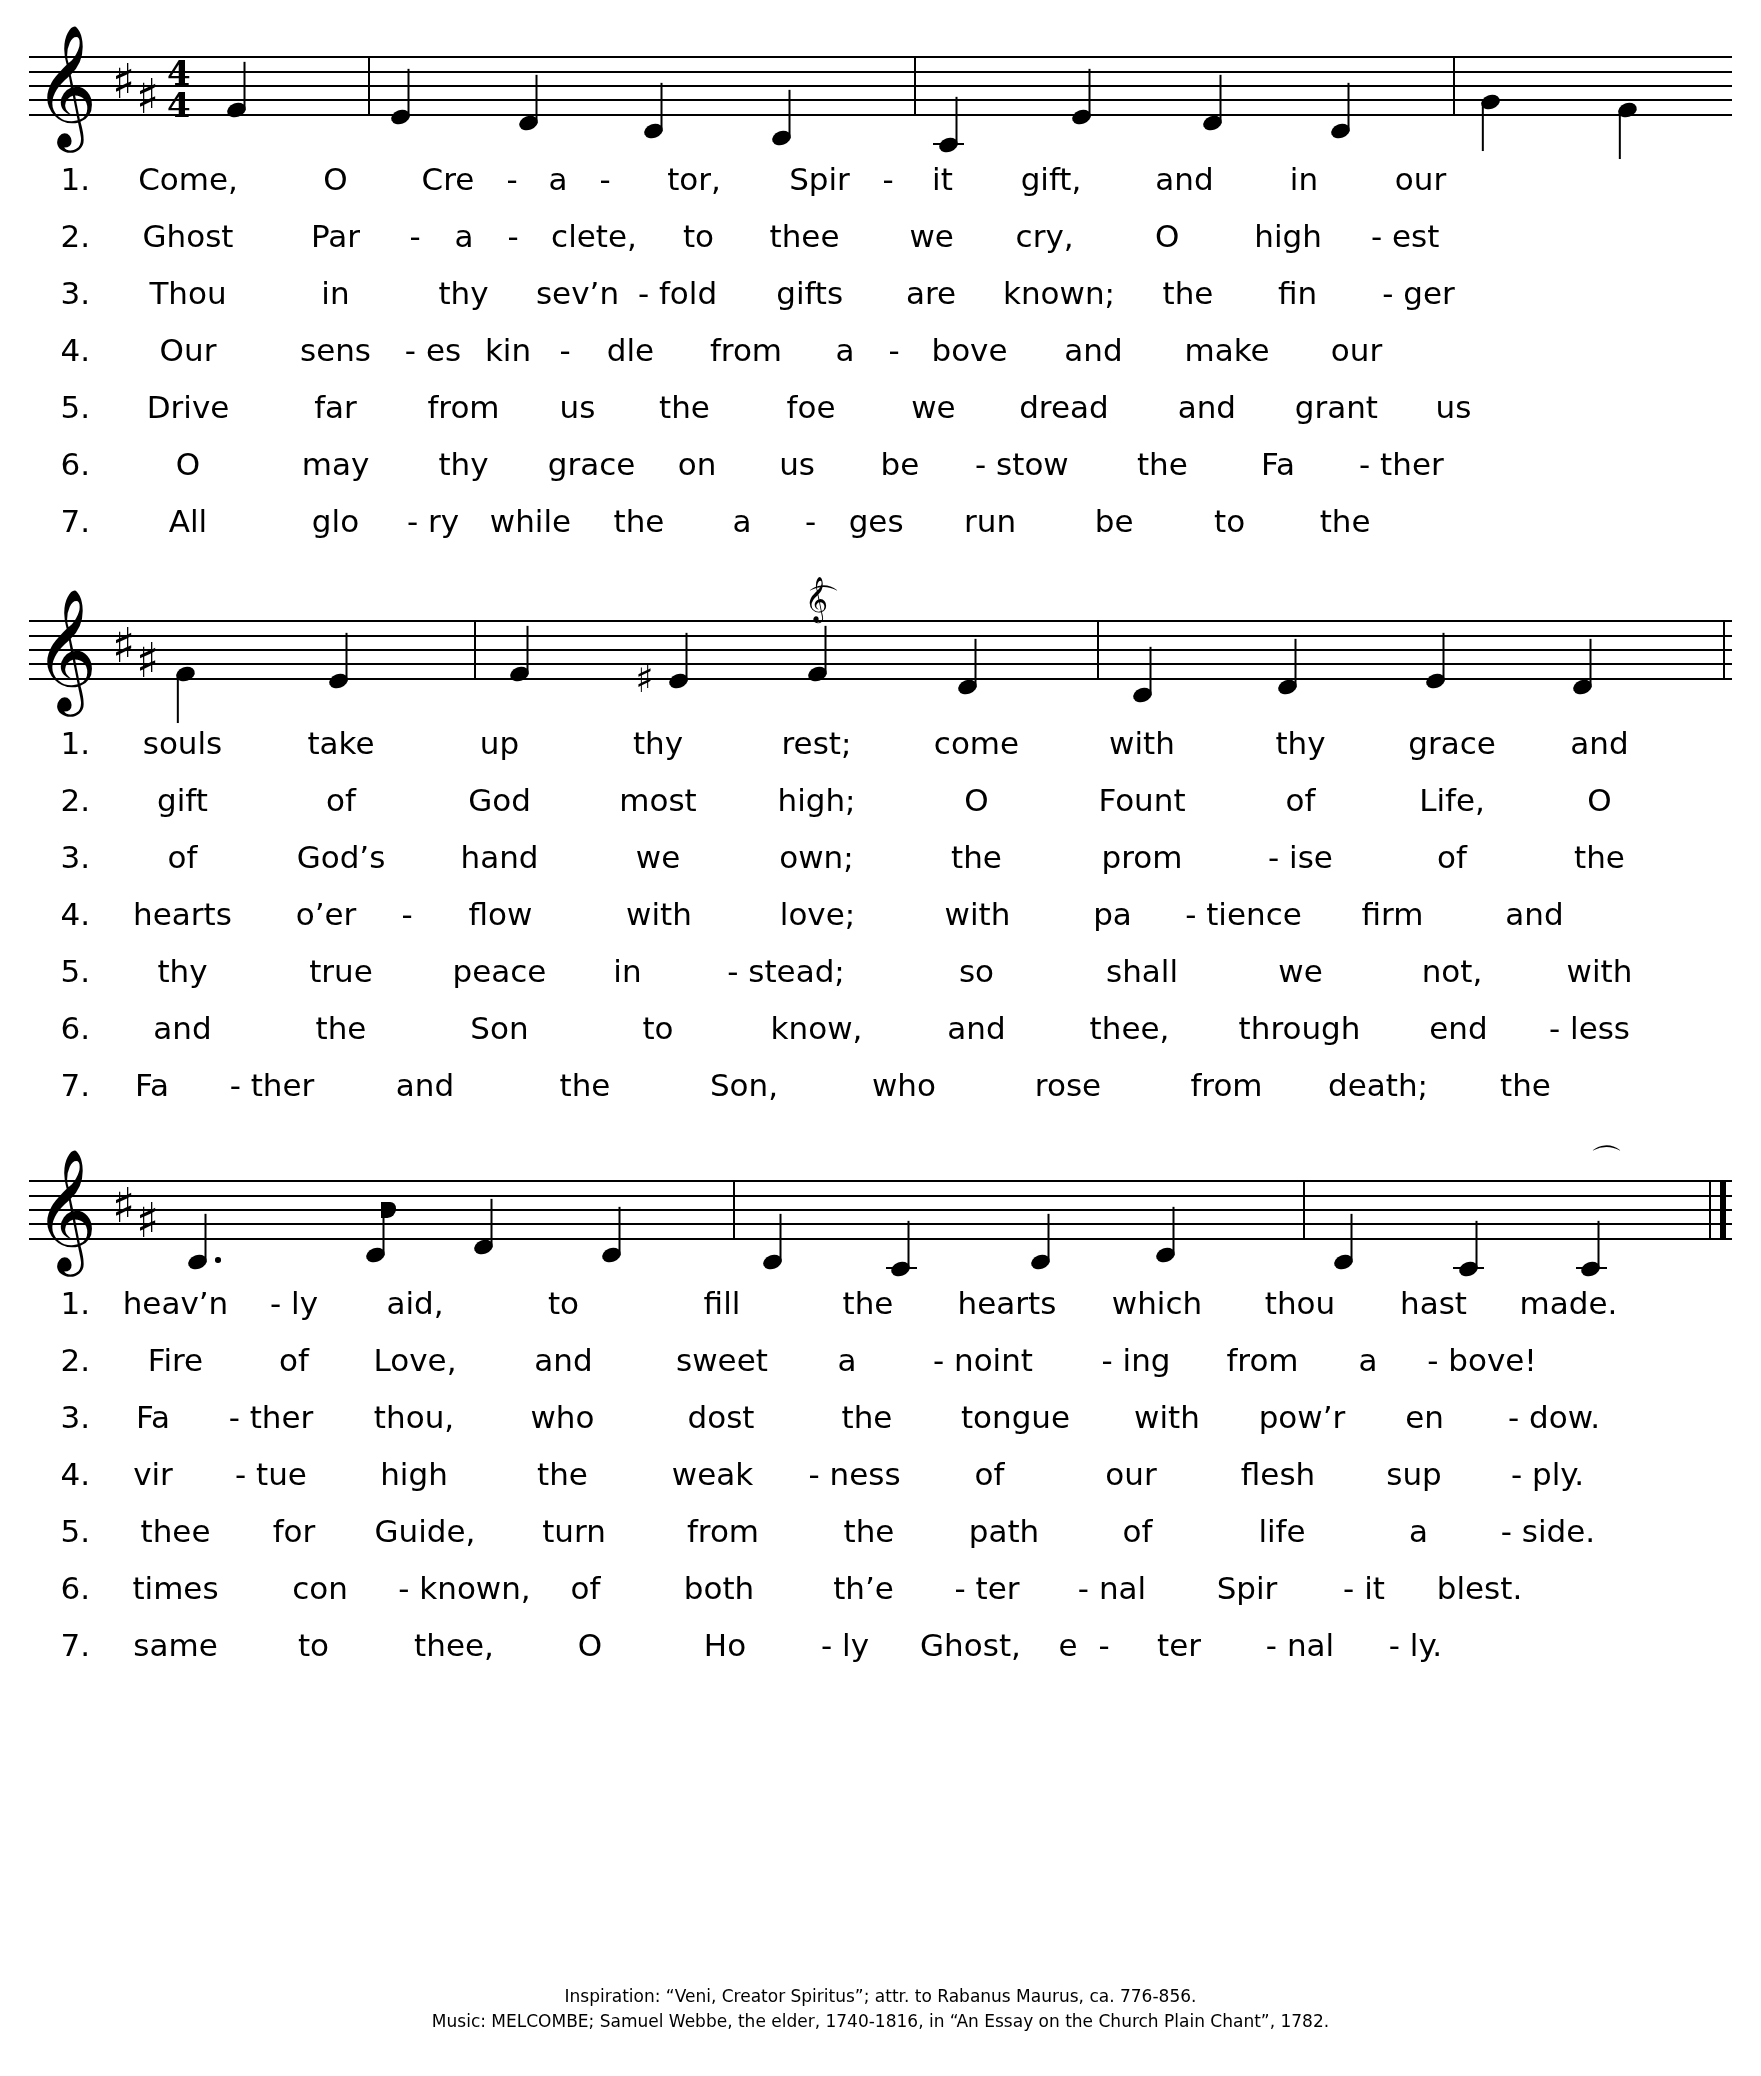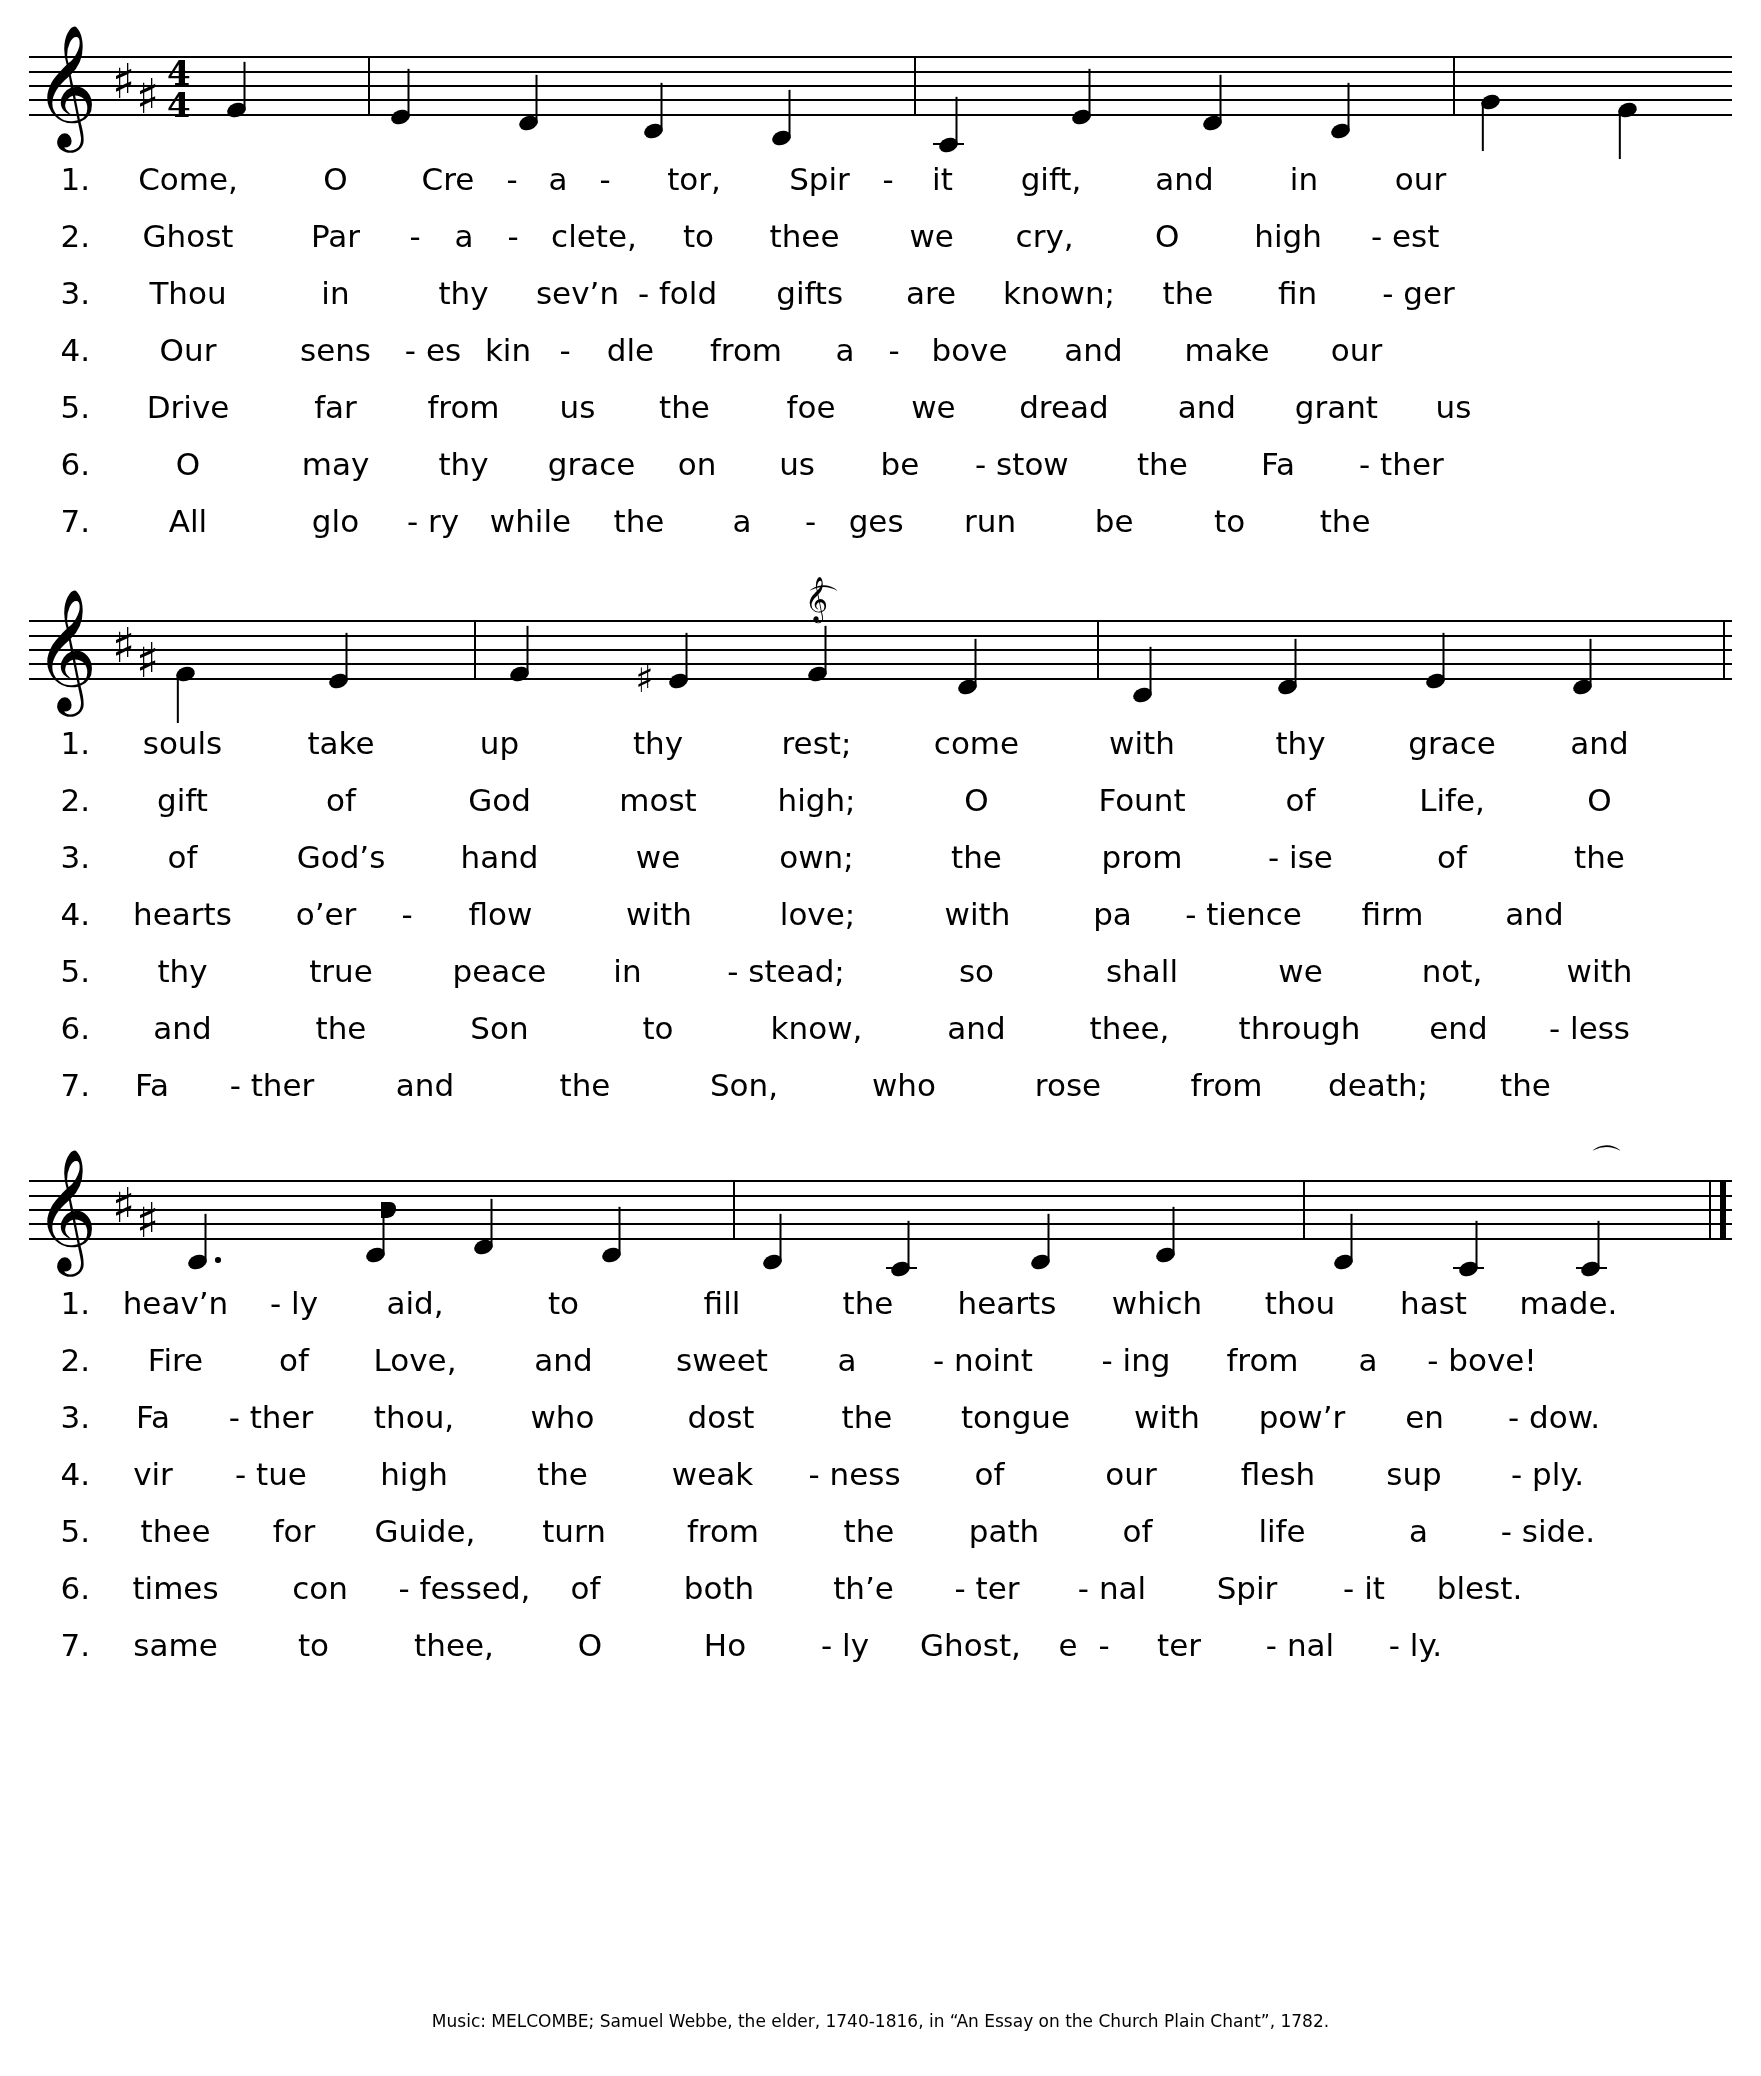--- a/index.html
+++ b/index.html
@@ -713,21 +713,21 @@
           <span class="syl" style="width:106px">a</span>
           <span class="syl" style="width:153px">- side.</span>
         </span>
       </div>
 
       <div class="lyric-row">
         <span class="verse-num">6.</span>
         <span class="syls">
           <span class="syl" style="width:142px">times</span>
           <span class="syl" style="width:147px">con</span>
-          <span class="syl" style="width:142px">- fessed,</span>
+          <span class="syl" style="width:142px">- known,</span>
           <span class="syl" style="width:100px">of</span>
           <span class="syl" style="width:167px">both</span>
           <span class="syl" style="width:122px">th’e</span>
           <span class="syl" style="width:125px">- ter</span>
           <span class="syl" style="width:125px">- nal</span>
           <span class="syl" style="width:145px">Spir</span>
           <span class="syl" style="width:89px">- it</span>
           <span class="syl" style="width:142px">blest.</span>
         </span>
       </div>
@@ -746,17 +746,18 @@
           <span class="syl" style="width:33px">-</span>
           <span class="syl" style="width:117px">ter</span>
           <span class="syl" style="width:125px">- nal</span>
           <span class="syl" style="width:106px">- ly.</span>
         </span>
       </div>
     </div>
   </div>
 
   <div class="footer">
+    <div>Inspiration:  “Veni, Creator Spiritus”; attr. to Rabanus Maurus, ca. 776-856.</div>
     <div>Music:  MELCOMBE; Samuel Webbe, the elder, 1740-1816, in “An Essay on the Church Plain Chant”, 1782.</div>
   </div>
 
 </div>
 
 
 </body></html>

